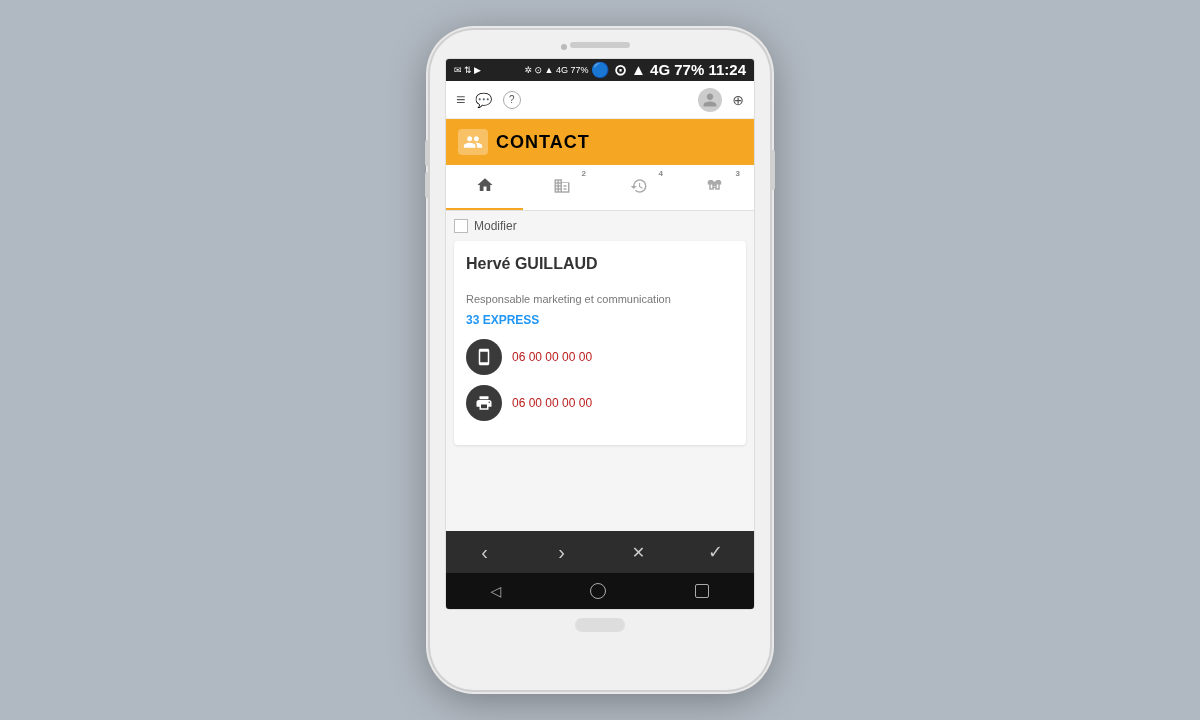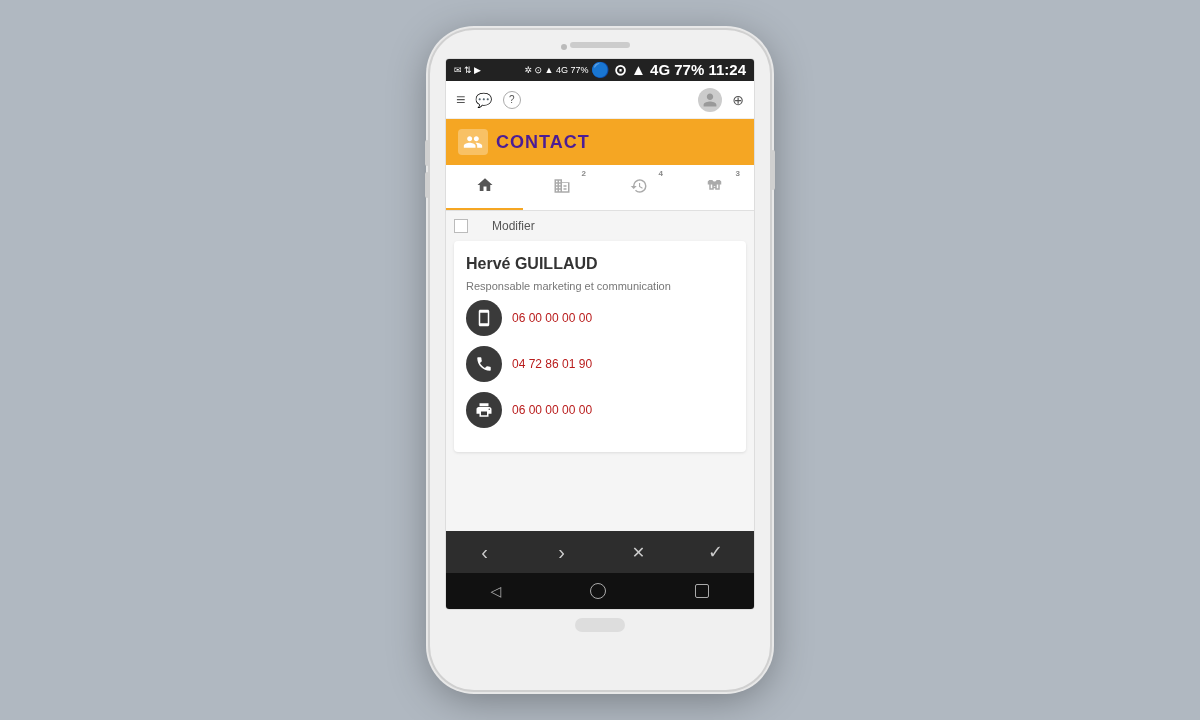--- a/index.html
+++ b/index.html
@@ -142,21 +142,21 @@
     .contact-header-icon {
       background: rgba(255,255,255,0.3);
       border-radius: 4px;
       padding: 3px 5px;
       display: flex;
       align-items: center;
       justify-content: center;
     }
 
     .contact-header-title {
-      color: #4c1d95;
+      color: #000000;
       font-size: 18px;
       font-weight: bold;
       letter-spacing: 1px;
     }
 
     
     .tab-bar {
       display: flex;
       align-items: center;
       border-bottom: 1px solid #e0e0e0;
@@ -204,21 +204,21 @@
       flex: 1;
       overflow-y: auto;
       background: #f5f5f5;
       padding: 8px;
     }
 
     
     .modifier-row {
       display: flex;
       align-items: center;
-      gap: 24px;
+      gap: 6px;
       margin-bottom: 8px;
     }
 
     .modifier-checkbox {
       width: 14px;
       height: 14px;
       border: 1px solid #bbb;
       background: #fff;
       flex-shrink: 0;
     }
@@ -232,21 +232,21 @@
     .contact-card {
       background: #fff;
       border-radius: 4px;
       padding: 14px 12px;
       box-shadow: 0 1px 3px rgba(0,0,0,0.1);
     }
 
     .contact-name {
       font-size: 16px;
       color: #333;
-      margin-bottom: 7px;
+      margin-bottom: 20px;
     }
 
     .contact-name span {
       font-weight: bold;
     }
 
     .contact-title {
       font-size: 11px;
       color: #777;
       margin-bottom: 8px;
@@ -461,38 +461,31 @@
       <div class="modifier-row">
         <div class="modifier-checkbox"></div>
         <span class="modifier-label">Modifier</span>
       </div>
 
       <div class="contact-card">
         <div class="contact-name">
           <span>Hervé </span><span style="font-weight:bold;">GUILLAUD</span>
         </div>
         <div class="contact-title">Responsable marketing et communication</div>
+        <div class="contact-company">33 EXPRESS</div>
 
         <div class="contact-phone-row">
           <div class="phone-icon-circle">
             <svg viewBox="0 0 24 24" fill="white" width="18" height="18">
               <path d="M17 1.01L7 1c-1.1 0-2 .9-2 2v18c0 1.1.9 2 2 2h10c1.1 0 2-.9 2-2V3c0-1.1-.9-1.99-2-1.99zM17 19H7V5h10v14z"></path>
             </svg>
           </div>
           <span class="phone-number">06 00 00 00 00</span>
         </div>
 
-        <div class="contact-phone-row">
-          <div class="phone-icon-circle">
-            <svg viewBox="0 0 24 24" fill="white" width="18" height="18">
-              <path d="M6.62 10.79c1.44 2.83 3.76 5.14 6.59 6.59l2.2-2.2c.27-.27.67-.36 1.02-.24 1.12.37 2.33.57 3.57.57.55 0 1 .45 1 1V20c0 .55-.45 1-1 1-9.39 0-17-7.61-17-17 0-.55.45-1 1-1h3.5c.55 0 1 .45 1 1 0 1.25.2 2.45.57 3.57.11.35.03.74-.25 1.02l-2.2 2.2z"></path>
-            </svg>
-          </div>
-          <span class="phone-number">04 72 86 01 90</span>
-        </div>
 
         <div class="contact-phone-row">
           <div class="phone-icon-circle">
             <svg viewBox="0 0 24 24" fill="white" width="18" height="18">
               <path d="M19 8H5c-1.66 0-3 1.34-3 3v6h4v4h12v-4h4v-6c0-1.66-1.34-3-3-3zm-3 11H8v-5h8v5zm3-7c-.55 0-1-.45-1-1s.45-1 1-1 1 .45 1 1-.45 1-1 1zm-1-9H6v4h12V3z"></path>
             </svg>
           </div>
           <span class="phone-number">06 00 00 00 00</span>
         </div>
       </div>

